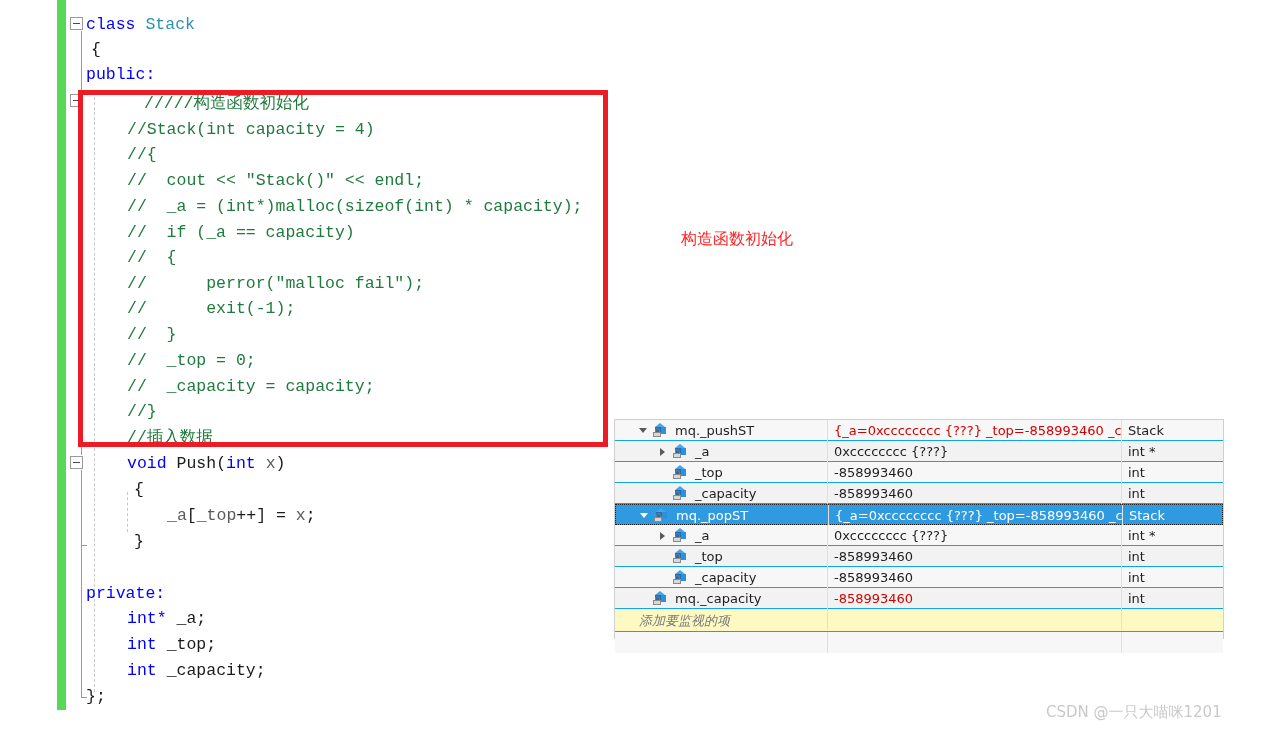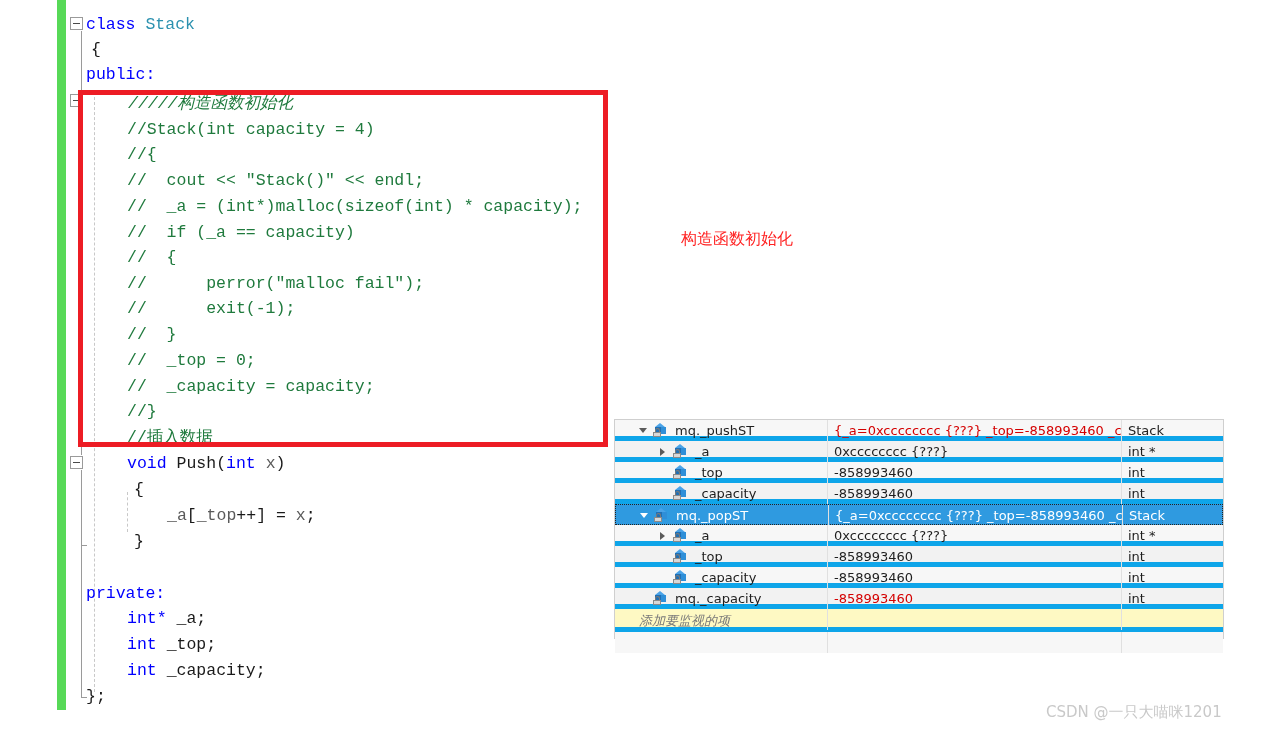--- a/index.html
+++ b/index.html
@@ -47,21 +47,21 @@
   
   .annot{position:absolute;left:681px;top:229px;color:#ff2222;font-size:16px;
          font-family:"DejaVu Sans","Liberation Sans",sans-serif;white-space:nowrap;}
 
   
   #watch{
     position:absolute;left:614px;top:419px;width:610px;height:220px;
     background:#f5f5f5;border:1px solid #cfcfcf;box-sizing:border-box;
     font-family:"DejaVu Sans","Liberation Sans",sans-serif;font-size:13px;color:#1e1e1e;
   }
-  .wrow{position:relative;height:21px;line-height:21px;border-bottom:5px solid #0ea5e9;
+  .wrow{position:relative;height:21px;line-height:21px;border-bottom:1px solid #0ea5e9;
         background:#f7f7f7;box-sizing:border-box;}
   .wrow.alt{background:#f2f2f2;}
   .wrow.sel{background:#2f9ae0;color:#ffffff;border:1px dotted #222;}
   .wrow.sel .wval,.wrow.sel .wtype,.wrow.sel .wname{color:#ffffff;}
   .wname{position:absolute;left:0;top:0;width:212px;height:21px;overflow:hidden;
          white-space:nowrap;padding-left:0;box-sizing:border-box;}
   .wval{position:absolute;left:212px;top:0;width:294px;height:21px;overflow:hidden;
         white-space:nowrap;padding-left:6px;box-sizing:border-box;
         border-left:1px solid #e0e0e0;}
   .wtype{position:absolute;left:506px;top:0;right:0;height:21px;overflow:hidden;
@@ -117,21 +117,21 @@
   <div class="fold-tick" style="top:697px;"></div>
 
   <div class="guide" style="left:94px;top:92px;height:600px;"></div>
   <div class="guide" style="left:127px;top:492px;height:40px;"></div>
 
   <div class="code">
     <span class="ln" style="position:absolute;left:0;top:12px;"><span class="kw">class</span> <span class="cls">Stack</span></span>
     <span class="ln pln" style="position:absolute;left:5px;top:37px;">{</span>
     <span class="ln kw" style="position:absolute;left:0px;top:62px;">public:</span>
 
-    <span class="ln cmt" style="position:absolute;left:42px;top:91px;font-style:italic;">/////构造函数初始化</span>
+    <span class="ln cmt" style="position:absolute;left:58px;top:91px;">/////构造函数初始化</span>
     <span class="ln cmt" style="position:absolute;left:41px;top:117px;">//Stack(int capacity = 4)</span>
     <span class="ln cmt" style="position:absolute;left:41px;top:142px;">//{</span>
     <span class="ln cmt" style="position:absolute;left:41px;top:168px;">//  cout &lt;&lt; "Stack()" &lt;&lt; endl;</span>
     <span class="ln cmt" style="position:absolute;left:41px;top:194px;">//  _a = (int*)malloc(sizeof(int) * capacity);</span>
     <span class="ln cmt" style="position:absolute;left:41px;top:220px;">//  if (_a == capacity)</span>
     <span class="ln cmt" style="position:absolute;left:41px;top:245px;">//  {</span>
     <span class="ln cmt" style="position:absolute;left:41px;top:271px;">//      perror("malloc fail");</span>
     <span class="ln cmt" style="position:absolute;left:41px;top:296px;">//      exit(-1);</span>
     <span class="ln cmt" style="position:absolute;left:41px;top:322px;">//  }</span>
     <span class="ln cmt" style="position:absolute;left:41px;top:348px;">//  _top = 0;</span>

